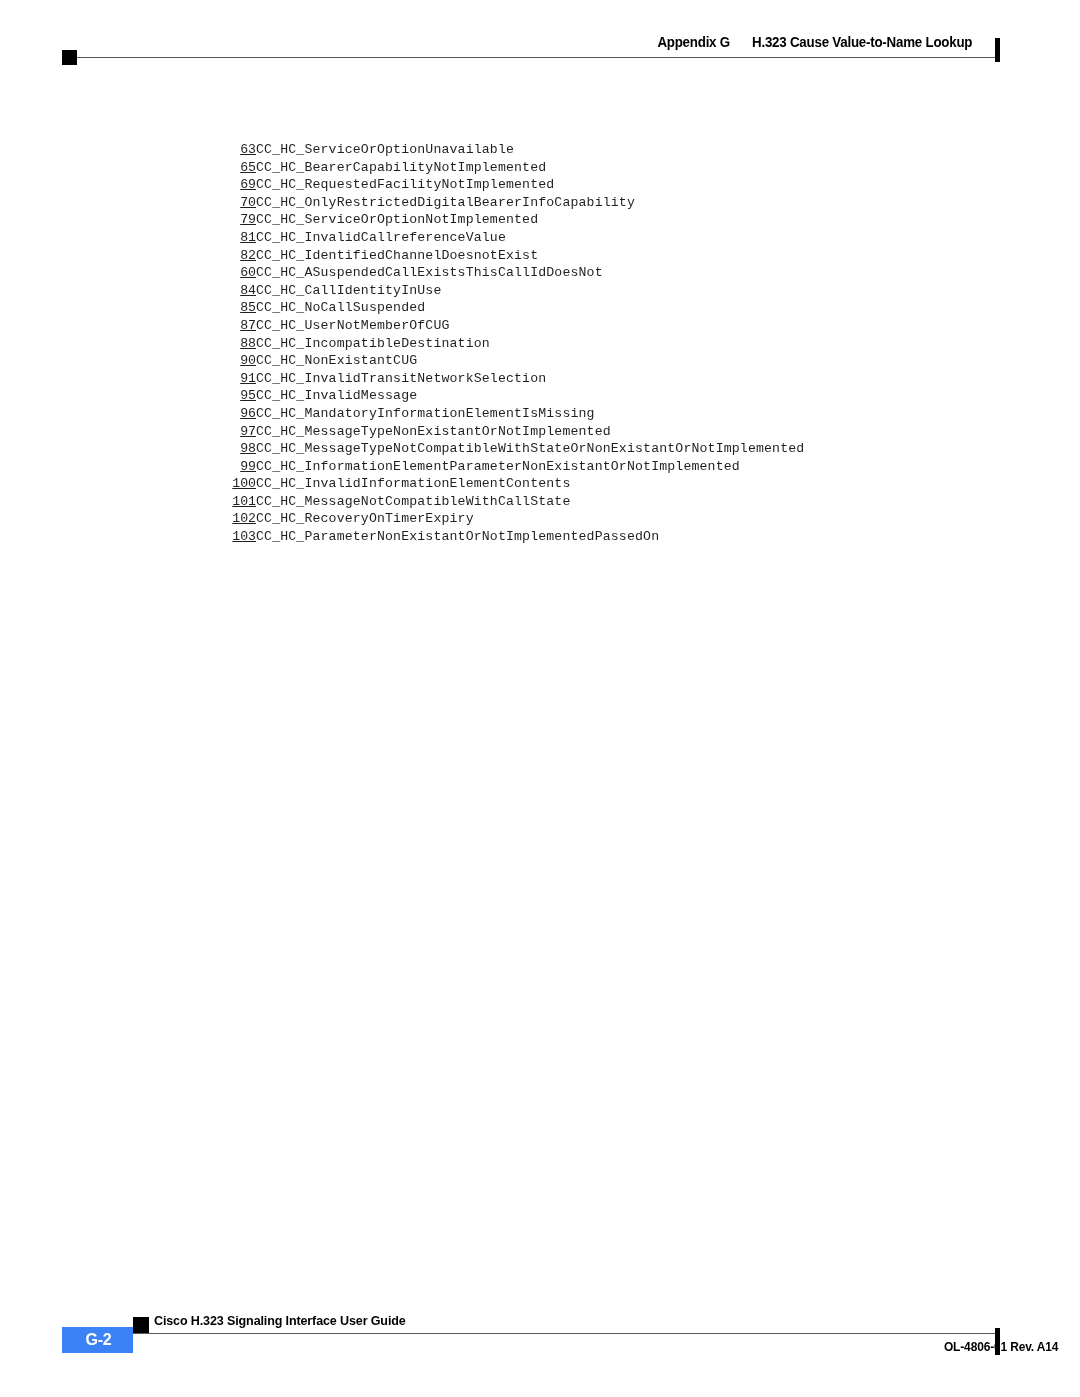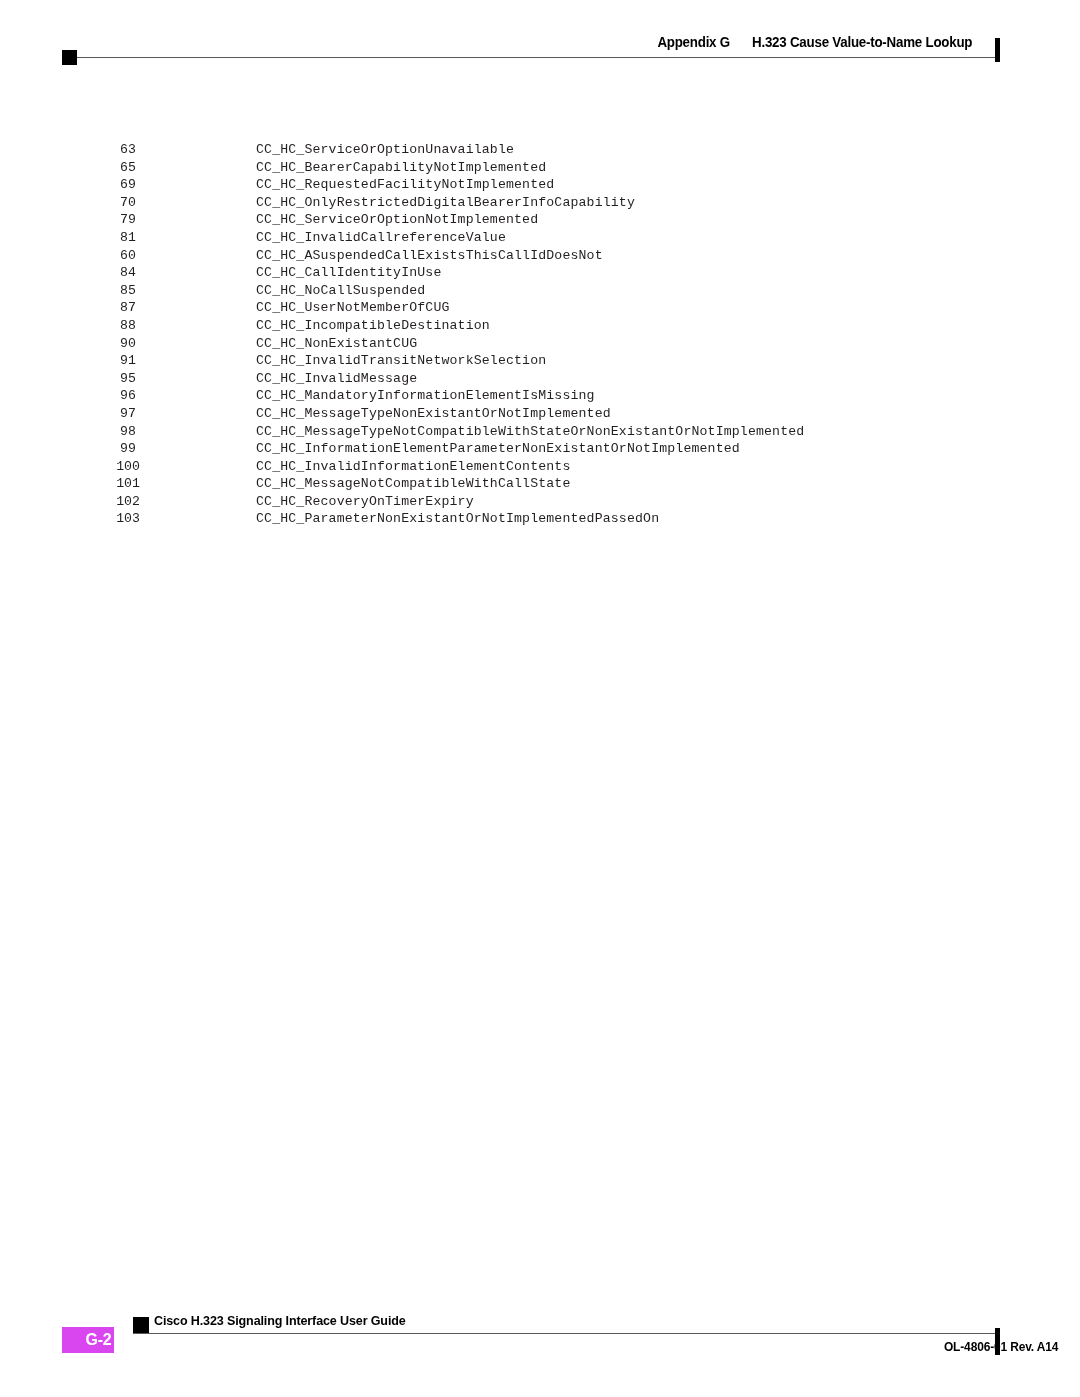--- a/index.html
+++ b/index.html
@@ -86,22 +86,23 @@
     height: 17.6px;
     line-height: 17.6px;
     white-space: nowrap;
     font-family: "Liberation Mono", "DejaVu Sans Mono", monospace;
     font-size: 13.2px;
     color: #231f20;
   }
   .code-value {
     display: inline-block;
     width: 256px;
-    text-align: center;
+    text-align: right;
     padding-right: 0px;
+    text-decoration: underline;
   }
   .code-name {
     display: inline-block;
     letter-spacing: 0.15px;
   }
 
   
   .footer {
     position: absolute;
     left: 0px;
@@ -122,23 +123,23 @@
     left: 133px;
     top: 11px;
     width: 16px;
     height: 16px;
     background: #000000;
   }
   .footer-page-tab {
     position: absolute;
     left: 62px;
     top: 21px;
-    width: 52px;
+    width: 71px;
     height: 26px;
-    background: #d946ef;
+    background: #3b82f6;
   }
   .footer-page-number {
     position: absolute;
     left: 0;
     top: 0;
     width: 73px;
     height: 26px;
     line-height: 26px;
     text-align: center;
     color: #ffffff;
@@ -200,20 +201,21 @@
     <div class="header-endbar"></div>
   </div>
 
   <div class="code-list">
       <div class="code-row"><span class="code-value">63</span><span class="code-name">CC_HC_ServiceOrOptionUnavailable</span></div>
       <div class="code-row"><span class="code-value">65</span><span class="code-name">CC_HC_BearerCapabilityNotImplemented</span></div>
       <div class="code-row"><span class="code-value">69</span><span class="code-name">CC_HC_RequestedFacilityNotImplemented</span></div>
       <div class="code-row"><span class="code-value">70</span><span class="code-name">CC_HC_OnlyRestrictedDigitalBearerInfoCapability</span></div>
       <div class="code-row"><span class="code-value">79</span><span class="code-name">CC_HC_ServiceOrOptionNotImplemented</span></div>
       <div class="code-row"><span class="code-value">81</span><span class="code-name">CC_HC_InvalidCallreferenceValue</span></div>
+      <div class="code-row"><span class="code-value">82</span><span class="code-name">CC_HC_IdentifiedChannelDoesnotExist</span></div>
       <div class="code-row"><span class="code-value">60</span><span class="code-name">CC_HC_ASuspendedCallExistsThisCallIdDoesNot</span></div>
       <div class="code-row"><span class="code-value">84</span><span class="code-name">CC_HC_CallIdentityInUse</span></div>
       <div class="code-row"><span class="code-value">85</span><span class="code-name">CC_HC_NoCallSuspended</span></div>
       <div class="code-row"><span class="code-value">87</span><span class="code-name">CC_HC_UserNotMemberOfCUG</span></div>
       <div class="code-row"><span class="code-value">88</span><span class="code-name">CC_HC_IncompatibleDestination</span></div>
       <div class="code-row"><span class="code-value">90</span><span class="code-name">CC_HC_NonExistantCUG</span></div>
       <div class="code-row"><span class="code-value">91</span><span class="code-name">CC_HC_InvalidTransitNetworkSelection</span></div>
       <div class="code-row"><span class="code-value">95</span><span class="code-name">CC_HC_InvalidMessage</span></div>
       <div class="code-row"><span class="code-value">96</span><span class="code-name">CC_HC_MandatoryInformationElementIsMissing</span></div>
       <div class="code-row"><span class="code-value">97</span><span class="code-name">CC_HC_MessageTypeNonExistantOrNotImplemented</span></div>

